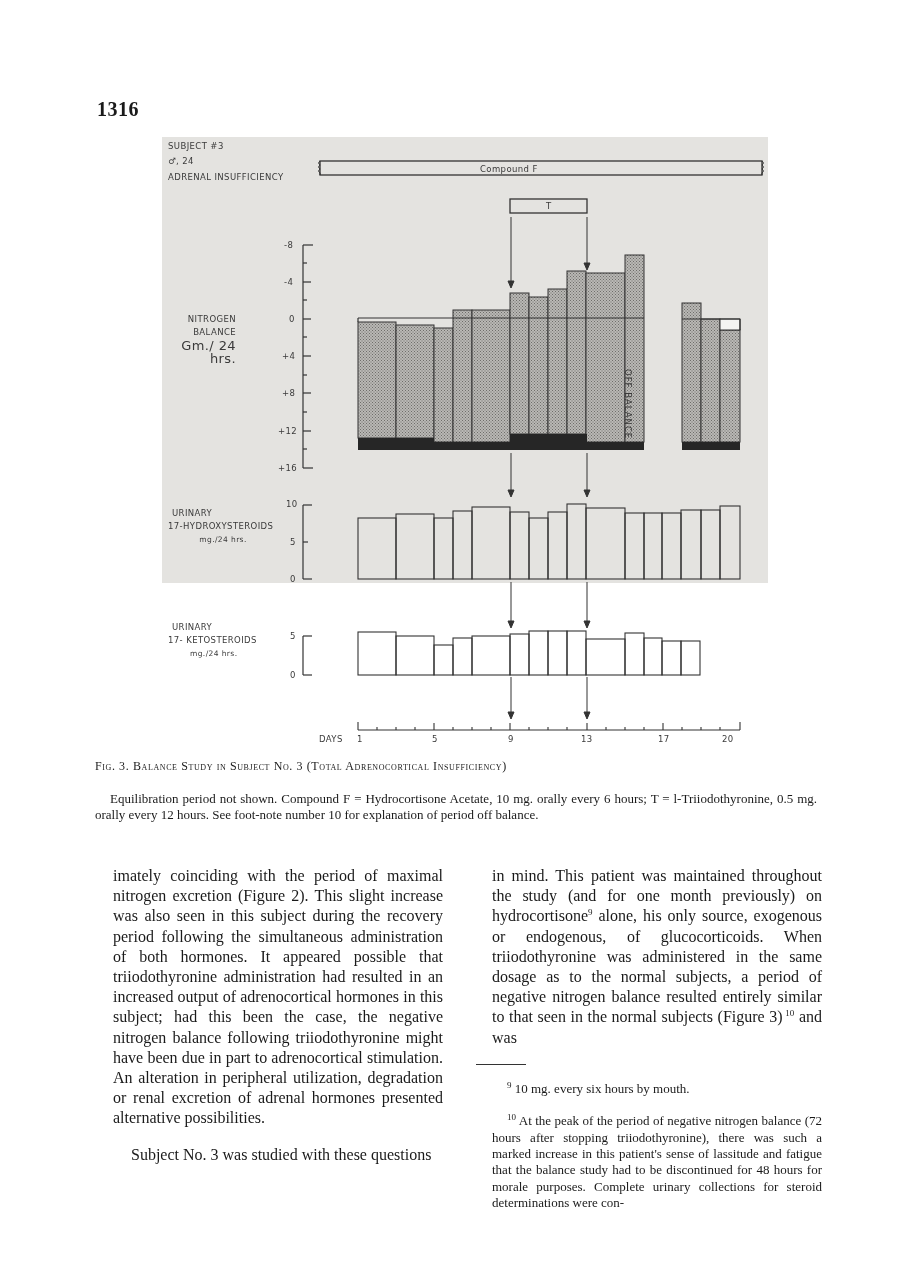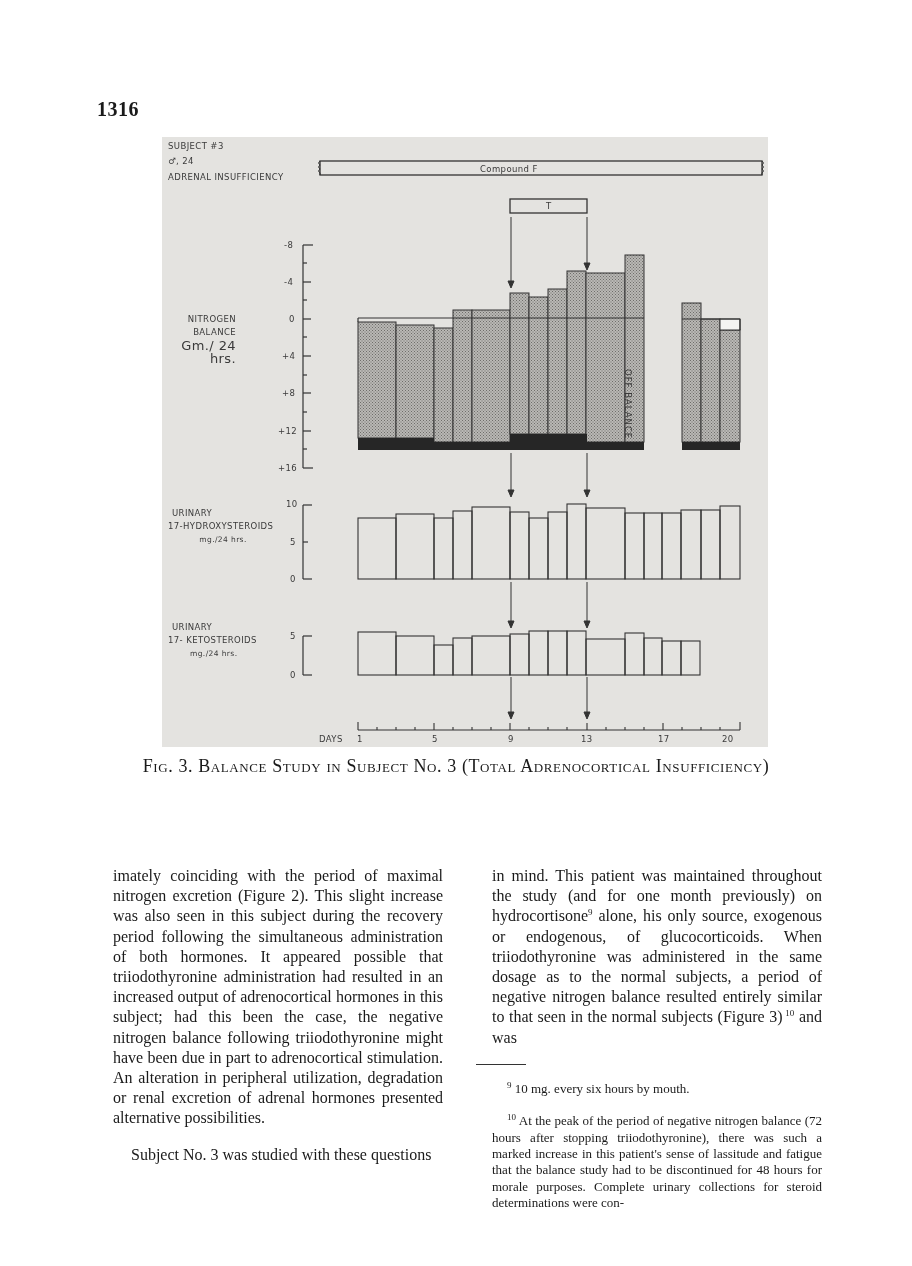--- a/index.html
+++ b/index.html
@@ -4,25 +4,25 @@
 <style>
   html, body { margin: 0; padding: 0; }
   body {
     width: 912px; height: 1266px; background: #ffffff; position: relative;
     font-family: "Liberation Serif", "DejaVu Serif", serif; color: #1a1a1a; overflow: hidden;
   }
   .abs { position: absolute; }
   .running-head { top: 98px; left: 97px; width: 720px; height: 20px; font-size: 14px; }
   .page-num { position: absolute; left: 0; top: 0; font-size: 20px; font-weight: bold; letter-spacing: 0.5px; }
   .authors { position: absolute; left: 134px; top: 2px; font-size: 12.5px; letter-spacing: 1.2px; }
-  .figure { left: 162px; top: 137px; width: 606px; height: 610px; background: #e4e3e0; }
+  .figure { left: 162px; top: 137px; width: 606px; height: 446px; background: #e4e3e0; }
   .fig-svg { position: absolute; left: 0; top: 0; }
   .lbl { position: absolute; font-family: "DejaVu Sans", "Liberation Sans", sans-serif; font-size: 8.5px; color: #3a3a3a; letter-spacing: 0.4px; }
   .caption { left: 95px; top: 758px; width: 722px; font-size: 13px; line-height: 16.5px; }
-  .cap-title { text-align: center; font-size: 18px; letter-spacing: 0.6px; font-variant: small-caps; margin-bottom: 16px; }
+  .cap-title { text-align: left; font-size: 12px; letter-spacing: 0.6px; font-variant: small-caps; margin-bottom: 16px; }
   .cap-body { text-indent: 15px; text-align: justify; }
   .col { top: 850px; width: 362px; font-size: 16px; line-height: 20.2px; text-align: justify; }
   .col-left { left: 97px; }
   .col-right { left: 476px; }
   .col p { margin: 16px; }
   .indent { text-indent: 18px; }
   .rule { width: 50px; border-top: 1px solid #333; margin: 3px 0 4px 0; }
   .fn { font-size: 13px; line-height: 16.4px; text-indent: 15px; }
   sup { font-size: 9px; line-height: 0; }
 </style>
@@ -236,20 +236,21 @@
   <div class="lbl" style="left:195px; top:597px;">1</div>
   <div class="lbl" style="left:270px; top:597px;">5</div>
   <div class="lbl" style="left:346px; top:597px;">9</div>
   <div class="lbl" style="left:419px; top:597px;">13</div>
   <div class="lbl" style="left:496px; top:597px;">17</div>
   <div class="lbl" style="left:560px; top:597px;">20</div>
 </div>
 
 <div class="abs caption">
   <div class="cap-title">Fig. 3.  Balance Study in Subject No. 3 (Total Adrenocortical Insufficiency)</div>
+  <div class="cap-body">Equilibration period not shown.  Compound F = Hydrocortisone Acetate, 10 mg. orally every 6 hours; T = l-Triiodothyronine, 0.5 mg. orally every 12 hours.  See foot-note number 10 for explanation of period off balance.</div>
 </div>
 
 <div class="abs col col-left">
   <p>imately coinciding with the period of maximal nitrogen excretion (Figure 2).  This slight increase was also seen in this subject during the recovery period following the simultaneous administration of both hormones.  It appeared possible that triiodothyronine administration had resulted in an increased output of adrenocortical hormones in this subject; had this been the case, the negative nitrogen balance following triiodothyronine might have been due in part to adrenocortical stimulation. An alteration in peripheral utilization, degradation or renal excretion of adrenal hormones presented alternative possibilities.</p>
   <p class="indent">Subject No. 3 was studied with these questions</p>
 </div>
 
 <div class="abs col col-right">
   <p><span>in mind.  This patient was maintained throughout the study (and for one month previously) on hydrocortisone</span><sup>9</sup><span> alone, his only source, exogenous or endogenous, of glucocorticoids.  When triiodothyronine was administered in the same dosage as to the normal subjects, a period of negative nitrogen balance resulted entirely similar to that seen in the normal subjects (Figure 3)</span><sup> 10</sup><span> and was</span></p>
   <div class="rule"></div>

